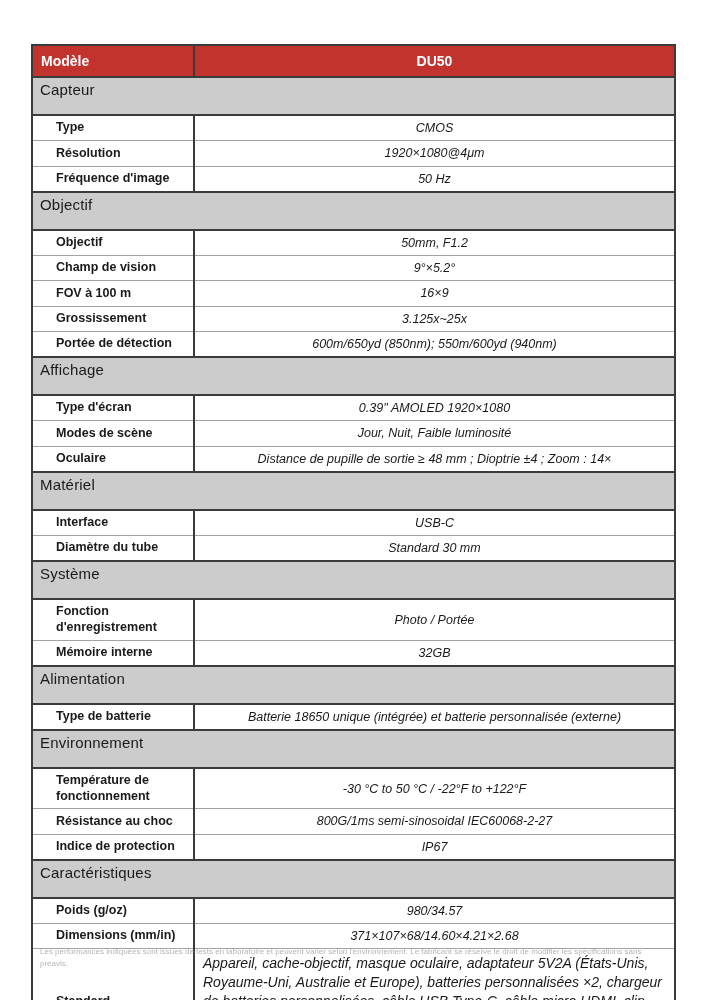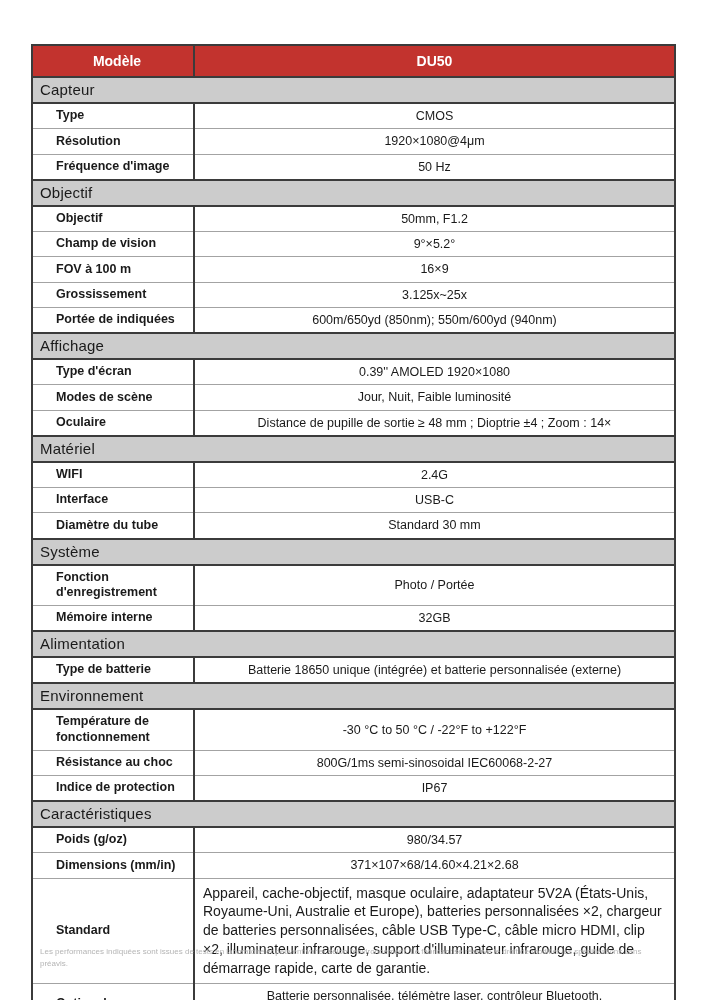--- a/index.html
+++ b/index.html
@@ -18,42 +18,42 @@
     position:absolute;top:44px;left:31px;width:645px;
     border-collapse:collapse;table-layout:fixed;
     border:2px solid var(--border-dark);
   }
   col.label-col{width:162px;}
   tr.model-row td{
     background:var(--accent);color:#ffffff;font-weight:bold;
     font-size:14px;height:32px;
     border-bottom:2px solid var(--border-dark);
   }
-  tr.model-row td.label{padding-left:8px;text-align:center;border-right:2px solid var(--border-dark);}
+  tr.model-row td.label{padding-left:8px;text-align:left;border-right:2px solid var(--border-dark);}
   tr.model-row td.value{text-align:center;margin-top:8px;}
   tr.section-row td{
     background:var(--section-gray);
     font-size:15px;font-weight:normal;letter-spacing:.2px;
-    padding:3px 0 4px 7px;height:22px;text-align:left;
+    padding:3px 0 16px 7px;height:22px;text-align:left;
     border-top:2px solid var(--border-dark);
     border-bottom:2px solid var(--border-dark);
   }
   tr.data-row td{
     background:#ffffff;font-size:12.5px;
     border-top:1px solid var(--border-light);
     border-bottom:1px solid var(--border-light);
     padding:4px 4px;
     height:22px;
   }
   tr.data-row td.label{
     font-weight:bold;text-align:left;padding-left:23px;padding-right:2px;
     border-right:2px solid var(--border-dark);
     line-height:1.25;
   }
-  tr.data-row td.value{text-align:center;line-height:1.3;}
+  tr.data-row td.value{text-align:center;line-height:1.3;font-style:italic;}
   tr.data-row td.value.multiline{white-space:pre-line;}
   tr.data-row td.value.small{
     font-size:14px;text-align:left;padding:5px 8px;line-height:1.35;margin-left:12px;
   }
   .footer{
     position:absolute;top:946px;left:40px;right:40px;
     font-size:8px;line-height:1.5;
     color:var(--footer-gray);
   }
 </style>
@@ -99,44 +99,40 @@
         </tr>
         <tr class="data-row">
           <td class="label">FOV à 100 m</td>
           <td class="value">16×9</td>
         </tr>
         <tr class="data-row">
           <td class="label">Grossissement</td>
           <td class="value">3.125x~25x</td>
         </tr>
         <tr class="data-row">
-          <td class="label">Portée de indiquées</td>
+          <td class="label">Portée de détection</td>
           <td class="value">600m/650yd (850nm); 550m/600yd (940nm)</td>
         </tr>
         <tr class="section-row">
           <td colspan="2">Affichage</td>
         </tr>
         <tr class="data-row">
           <td class="label">Type d'écran</td>
           <td class="value">0.39'' AMOLED 1920×1080</td>
         </tr>
         <tr class="data-row">
           <td class="label">Modes de scène</td>
           <td class="value">Jour, Nuit, Faible luminosité</td>
         </tr>
         <tr class="data-row">
           <td class="label">Oculaire</td>
           <td class="value">Distance de pupille de sortie ≥ 48 mm ; Dioptrie ±4 ; Zoom : 14×</td>
         </tr>
         <tr class="section-row">
           <td colspan="2">Matériel</td>
-        </tr>
-        <tr class="data-row">
-          <td class="label">WIFI</td>
-          <td class="value">2.4G</td>
         </tr>
         <tr class="data-row">
           <td class="label">Interface</td>
           <td class="value">USB-C</td>
         </tr>
         <tr class="data-row">
           <td class="label">Diamètre du tube</td>
           <td class="value">Standard 30 mm</td>
         </tr>
         <tr class="section-row">

